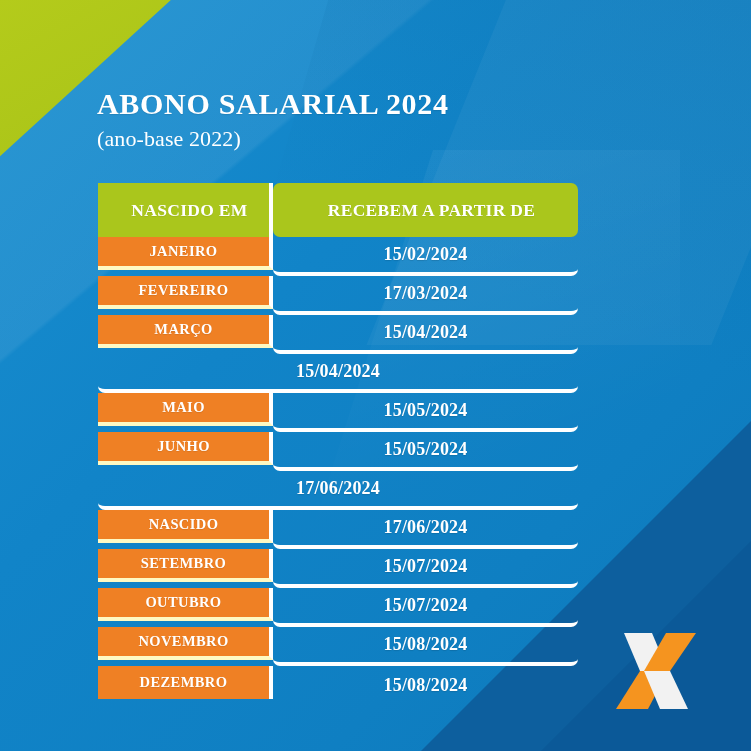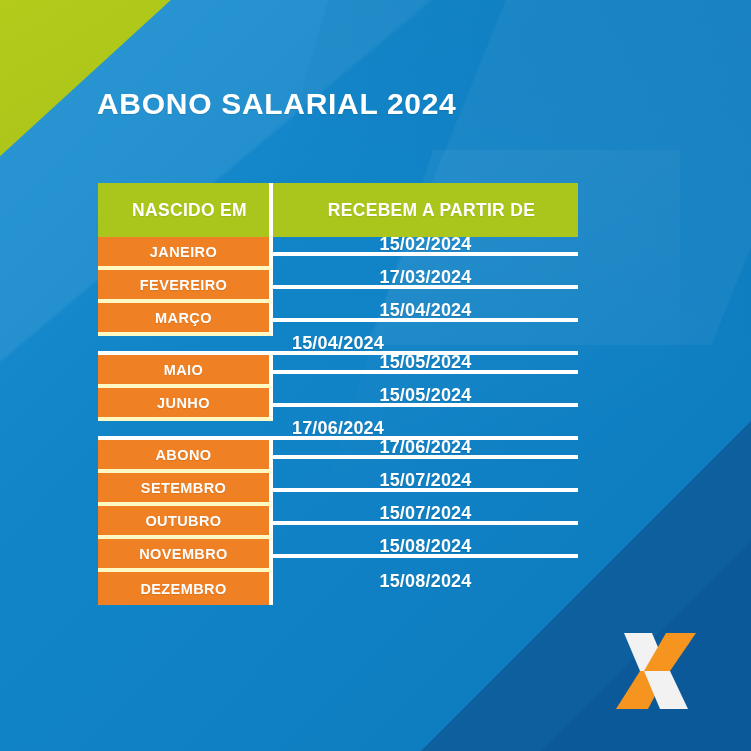--- a/index.html
+++ b/index.html
@@ -6,21 +6,21 @@
   html, body {
     margin: 0;
     padding: 0;
     background: #0e79bd;
   }
   #canvas {
     position: relative;
     width: 751px;
     height: 751px;
     overflow: hidden;
-    font-family: Liberation Sans, sans-serif;
+    font-family: Liberation Serif, serif;
     background: #d946ef;
   }
 
   
   .bg-base {
     position: absolute;
     inset: 0;
     background:
       linear-gradient(135deg, #1a8fd0 0%, #1184c8 38%, #0f7fc2 72%, #0d78ba 100%);
   }
@@ -122,20 +122,21 @@
     justify-content: center;
     color: #ffffff;
     text-align: center;
   }
   .cell-left {
     width: 175px;
     flex: 0 0 175px;
   }
   .cell-right {
     flex: 1 1 auto;
+    border-radius: 7px;
   }
 
   
   .row.header .cell-left,
   .row.header .cell-right {
     background: #aac61c;
     height: 54px;
     font-size: 17.5px;
     font-weight: bold;
     letter-spacing: 0.3px;
@@ -150,21 +151,21 @@
     height: 33px;
     font-size: 14.5px;
     font-weight: bold;
     letter-spacing: 0.4px;
     border-right: 4px solid #ffffff;
     border-bottom: 4px solid #fef9c3;
     text-shadow: 0 1px 1px rgba(0,0,0,0.10);
   }
   .row.data .cell-right {
     background: transparent;
-    height: 19px;
+    height: 39px;
     font-size: 18px;
     font-weight: bold;
     letter-spacing: 0.2px;
     border-bottom: 4px solid #ffffff;
     text-shadow: 0 1px 1px rgba(0,0,0,0.12);
   }
   .row.data:last-child .cell-left,
   .row.data:last-child .cell-right { border-bottom: none; }
 
   
@@ -186,20 +187,21 @@
   <div class="bg-diag-a"></div>
   <div class="bg-diag-b"></div>
   <div class="bg-diag-c"></div>
   <div class="bg-shine"></div>
   <div class="bg-corner-dark"></div>
   <div class="bg-corner-dark2"></div>
   <div class="bg-green-wedge"></div>
 
   <div class="heading-block">
     <h1 class="title">ABONO SALARIAL 2024</h1>
+    <p class="subtitle">(ano-base 2022)</p>
   </div>
 
   <div class="table">
 
     <div class="row header">
       <div class="cell-left">NASCIDO EM</div>
       <div class="cell-right">RECEBEM A PARTIR DE</div>
     </div>
 
     <div class="row data">
@@ -222,21 +224,21 @@
       <div class="cell-right">15/05/2024</div>
     </div>
     <div class="row data">
       <div class="cell-left">JUNHO</div>
       <div class="cell-right">15/05/2024</div>
     </div>
     <div class="row data">
       <div class="cell-right">17/06/2024</div>
     </div>
     <div class="row data">
-      <div class="cell-left">ABONO</div>
+      <div class="cell-left">NASCIDO</div>
       <div class="cell-right">17/06/2024</div>
     </div>
     <div class="row data">
       <div class="cell-left">SETEMBRO</div>
       <div class="cell-right">15/07/2024</div>
     </div>
     <div class="row data">
       <div class="cell-left">OUTUBRO</div>
       <div class="cell-right">15/07/2024</div>
     </div>

